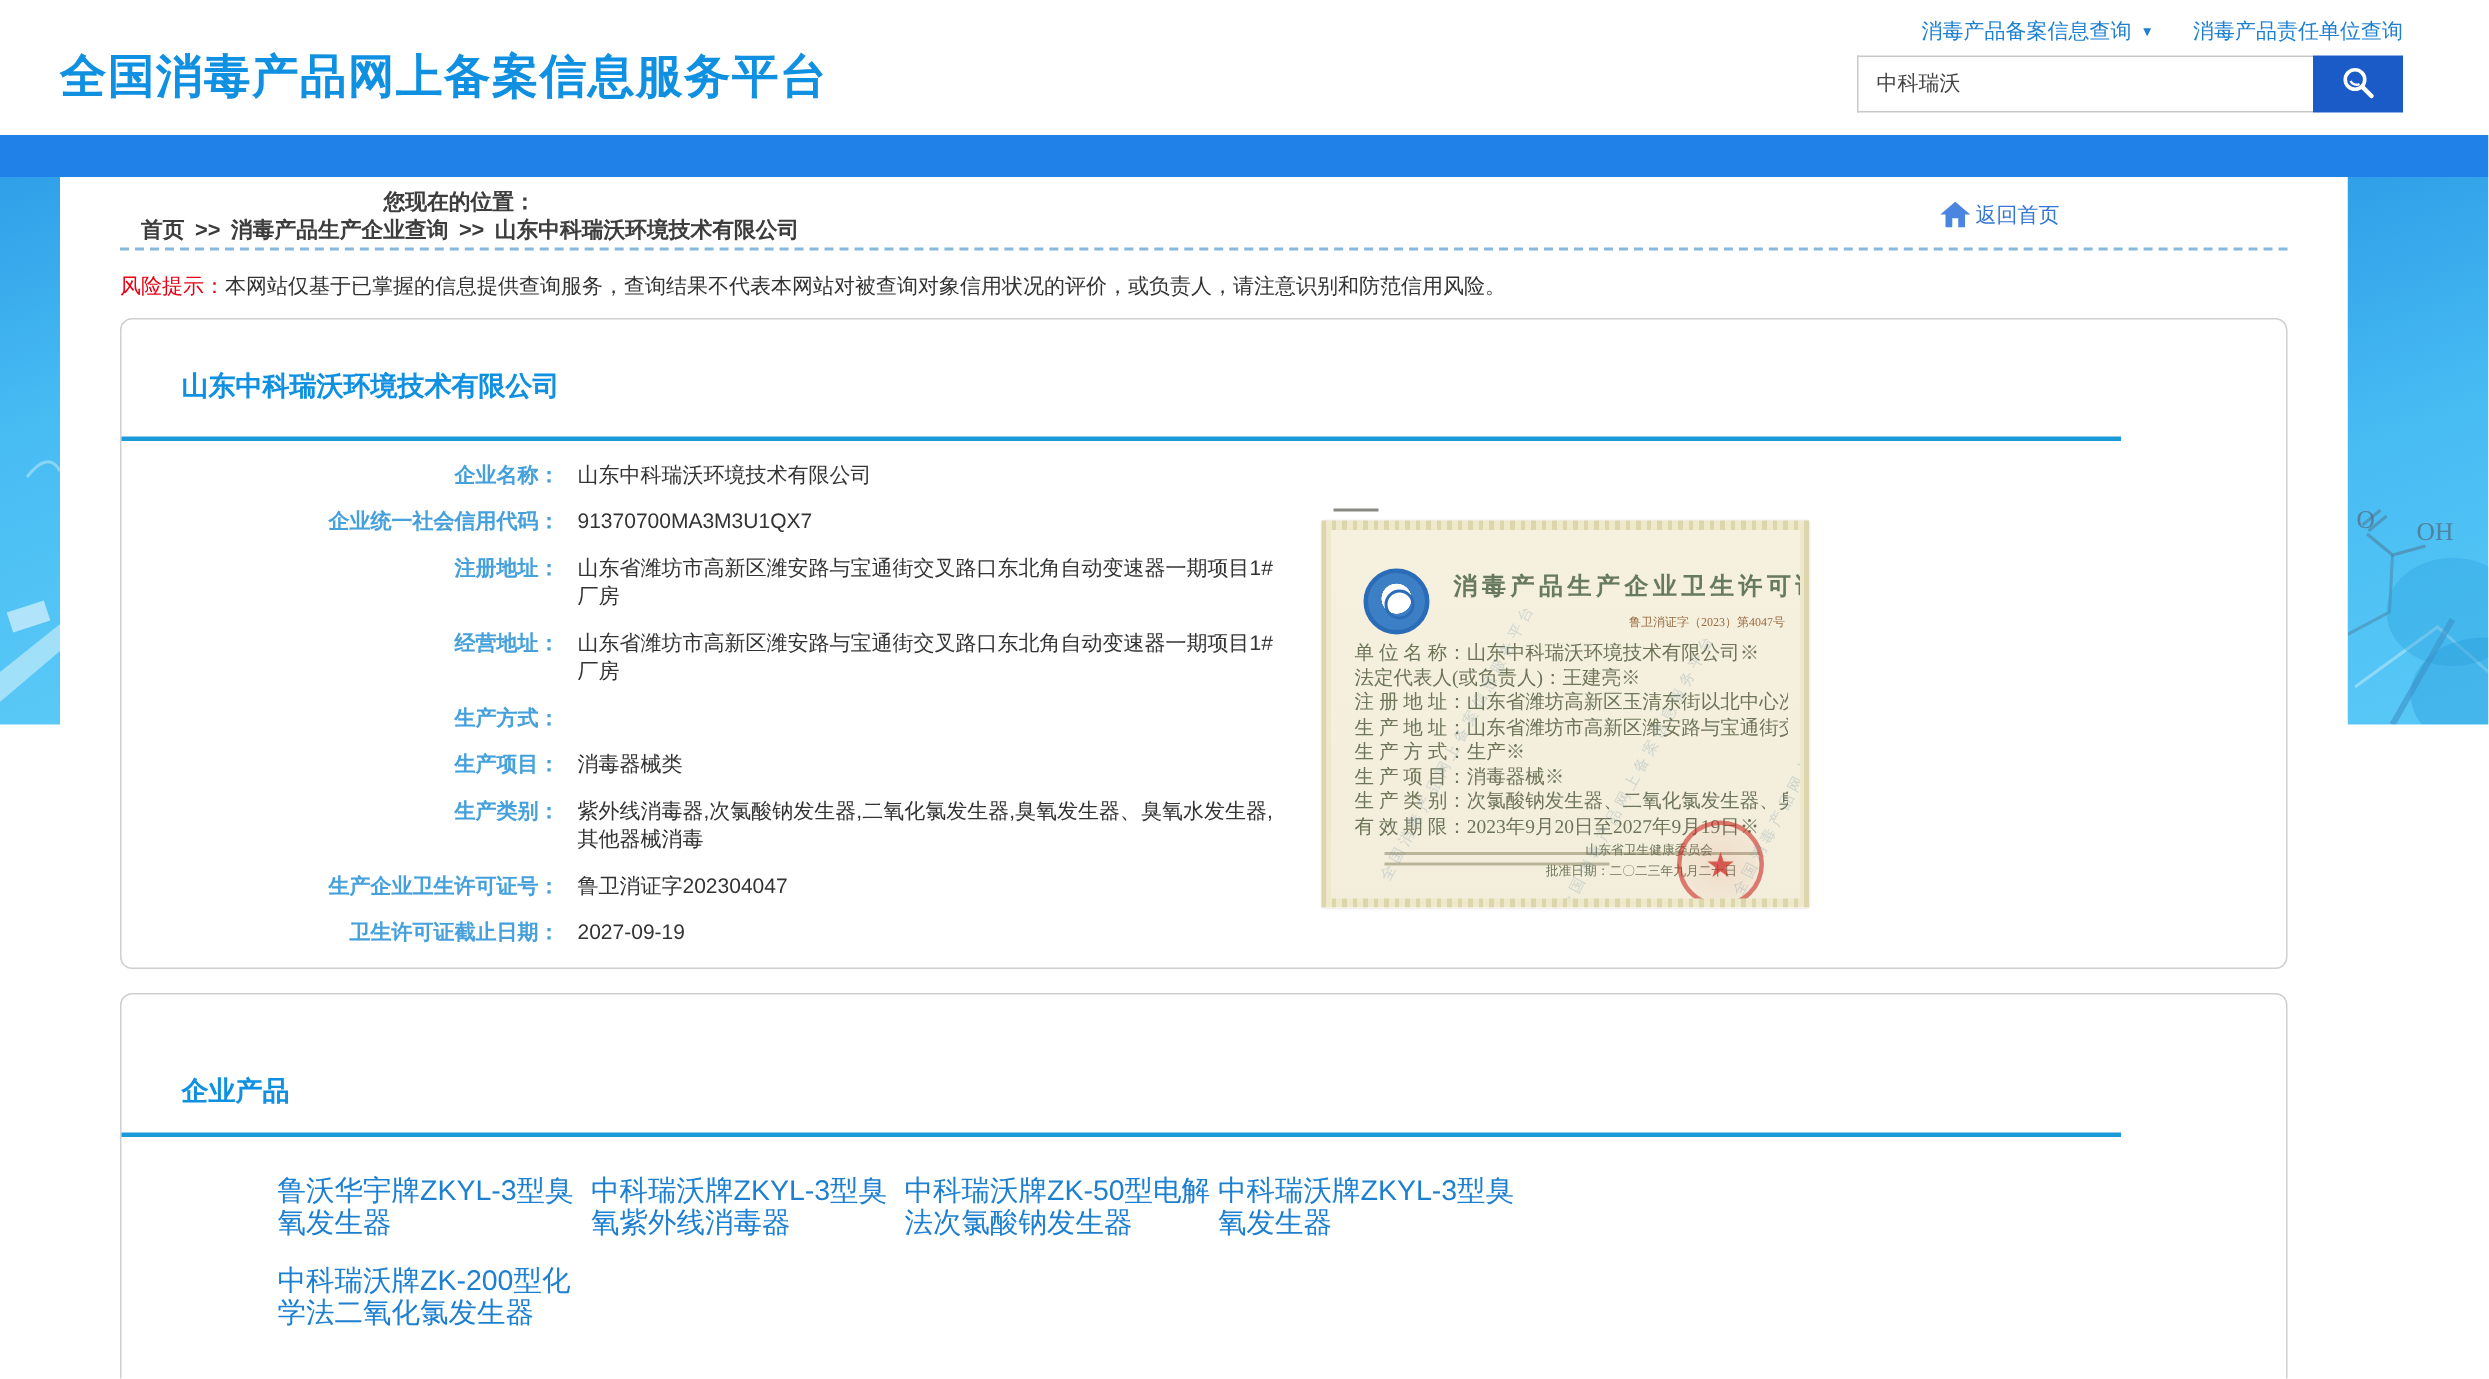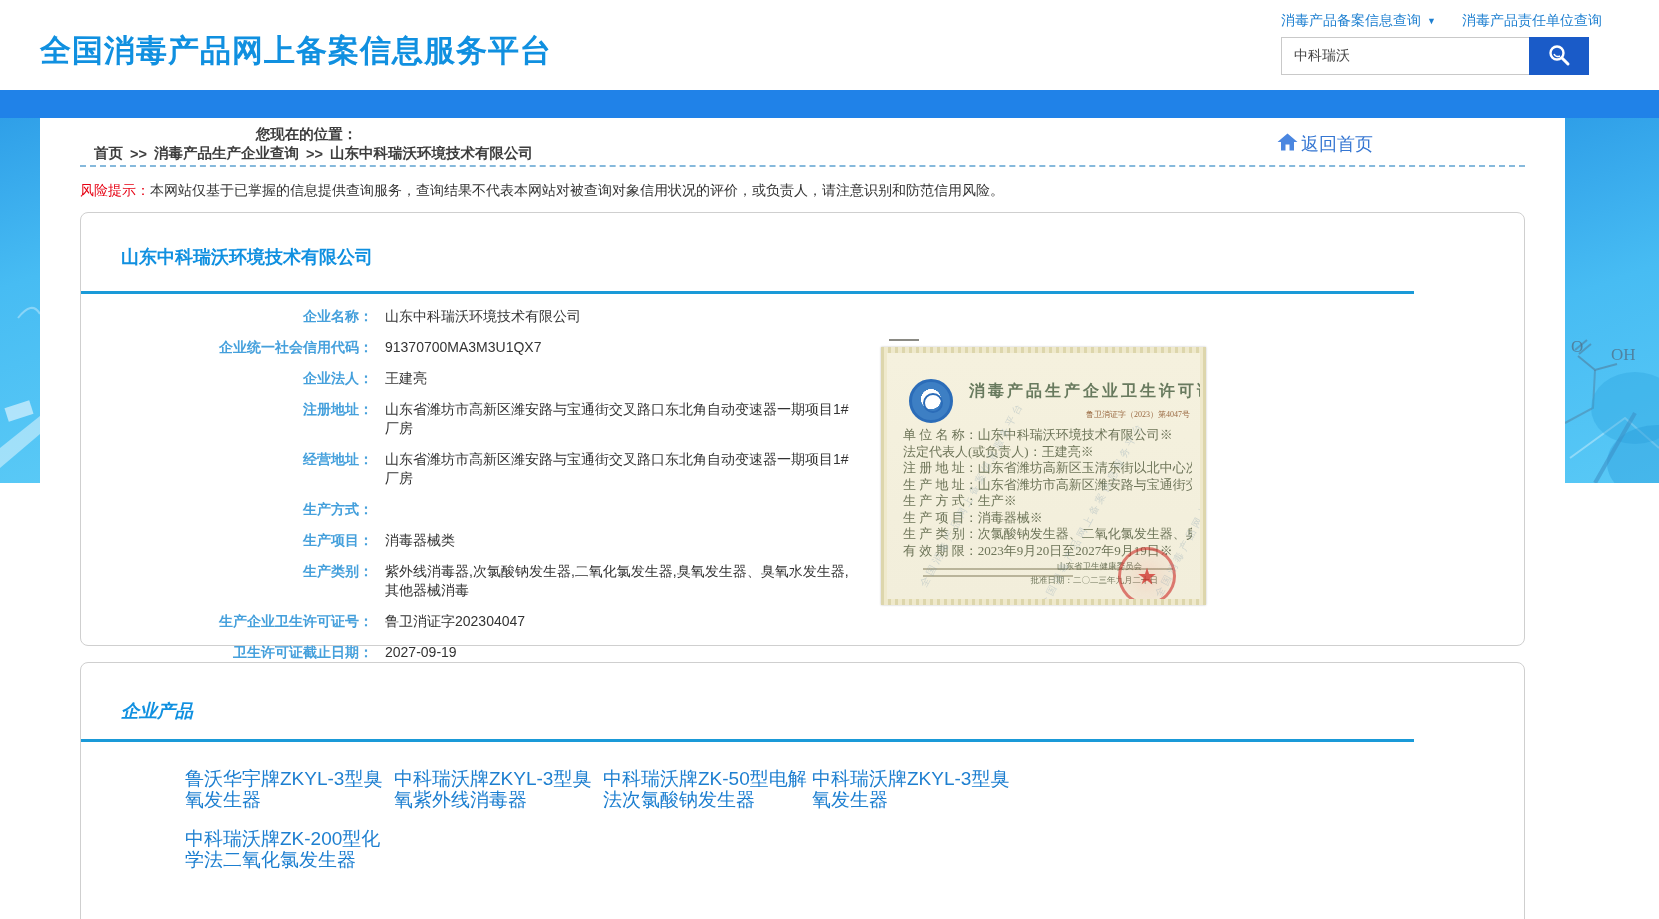--- a/index.html
+++ b/index.html
@@ -11,47 +11,47 @@
   html,body{width:1659px; height:919px; overflow:hidden; background:#fff;
     font-family:"Liberation Sans","DejaVu Sans",sans-serif;}
   
   .top-header{height:90px; display:flex; justify-content:space-between; background:#fff;}
   .site-title{margin:30px 0 0 40px; font-size:31px; font-weight:bold; color:var(--title_blue); letter-spacing:1px;}
   .header-right{margin:12px 57px 0 0;}
   .top-links{display:flex; justify-content:flex-end; gap:26px; font-size:14px; color:var(--link_blue); align-items:center;}
   .top-link{cursor:pointer; display:flex; align-items:center; gap:6px; color:var(--link_blue); text-decoration:none;}
   .caret{font-size:9px; color:var(--link_blue);}
   .search-row{margin-top:7px; display:flex;}
-  .search-input{width:248px; height:38px; border:1px solid #c9c9c9; border-right:none; padding:3px 12px; font-size:14px; color:#444; outline:none;}
+  .search-input{width:304px; height:38px; border:1px solid #c9c9c9; border-right:none; padding:3px 12px; font-size:14px; color:#444; outline:none;}
   .search-btn{width:60px; height:38px; background:var(--btn_blue); border:none; cursor:pointer; display:flex; align-items:center; justify-content:center;}
   
   .blue-bar{height:28px; background:var(--bar_blue);}
   
   .page-area{position:relative; width:100%; height:801px;}
   .bg-strip{position:absolute; top:0; height:365px; overflow:hidden;
     background:linear-gradient(160deg,#2f9fe8 0%,#47bcf3 45%,#59c9f6 100%);}
   .bg-left{left:0; width:40px;}
   .bg-right{right:0; width:94px;}
   .content-panel{position:absolute; left:40px; right:94px; top:0; bottom:0; background:#fff; padding:14px 40px 0 40px;}
   
   .crumb-row{display:flex; justify-content:space-between; align-items:center; height:24px;}
   .breadcrumb{font-size:14.5px; font-weight:bold; color:var(--crumb_dark); display:flex; align-items:center;flex-direction:column;}
   .crumb-seg{display:flex; align-items:center;}
   .crumb-sep{margin:0 7px; font-weight:bold;}
-  .back-home{display:flex; align-items:center; gap:3px; margin-right:152px; color:#3576d2; font-size:18px; cursor:pointer; text-decoration:none;}
+  .back-home{display:flex; align-items:center; gap:3px; margin-right:152px; color:#3576d2; font-size:14px; cursor:pointer; text-decoration:none;}
   .dashed-sep{border-top:2px dashed #86b9dc; margin-top:9px;}
   
   .risk{margin-top:13px; font-size:14px; color:var(--text_dark); line-height:20px;}
   .risk-label{color:var(--risk_red);}
   
   .card{border:1px solid #cfcfcf; border-radius:8px; position:relative; background:#fff;}
   .card-company{margin-top:12px; height:434px;}
   .card-products{margin-top:16px; height:300px;}
   .card-title{margin:32px 0 0 40px; font-size:18px; font-weight:bold; color:var(--title_blue);}
-  .card-products .card-title{margin-top:36px;font-style:italic;}
+  .card-products .card-title{margin-top:52px;}
   .card-rule{height:3px; background:var(--rule_blue); margin-top:22px; margin-right:110px;}
   .card-products .card-rule{margin-top:16px;}
   
   .fields{margin-top:13px; width:790px;}
   .field-row{display:flex; margin-bottom:12px; font-size:14px; line-height:19px;}
   .field-label{width:292px; text-align:right; color:var(--label_blue); font-weight:bold; flex:none;}
   .field-value{margin-left:12px; max-width:465px; color:var(--text_dark);}
   
   .img-dash{position:absolute; left:808px; top:126px; width:30px; height:2px; background:#8a8a84;}
   .certificate{position:absolute; left:800px; top:134px; width:325px; height:258px;
@@ -188,24 +188,20 @@
           <div class="field-row">
             <span class="field-label">企业名称：</span>
             <span class="field-value">山东中科瑞沃环境技术有限公司</span>
           </div>
 
           <div class="field-row">
             <span class="field-label">企业统一社会信用代码：</span>
             <span class="field-value">91370700MA3M3U1QX7</span>
           </div>
 
-          <div class="field-row">
-            <span class="field-label">企业法人：</span>
-            <span class="field-value">王建亮</span>
-          </div>
 
           <div class="field-row">
             <span class="field-label">注册地址：</span>
             <span class="field-value">山东省潍坊市高新区潍安路与宝通街交叉路口东北角自动变速器一期项目1#厂房</span>
           </div>
 
           <div class="field-row">
             <span class="field-label">经营地址：</span>
             <span class="field-value">山东省潍坊市高新区潍安路与宝通街交叉路口东北角自动变速器一期项目1#厂房</span>
           </div>

